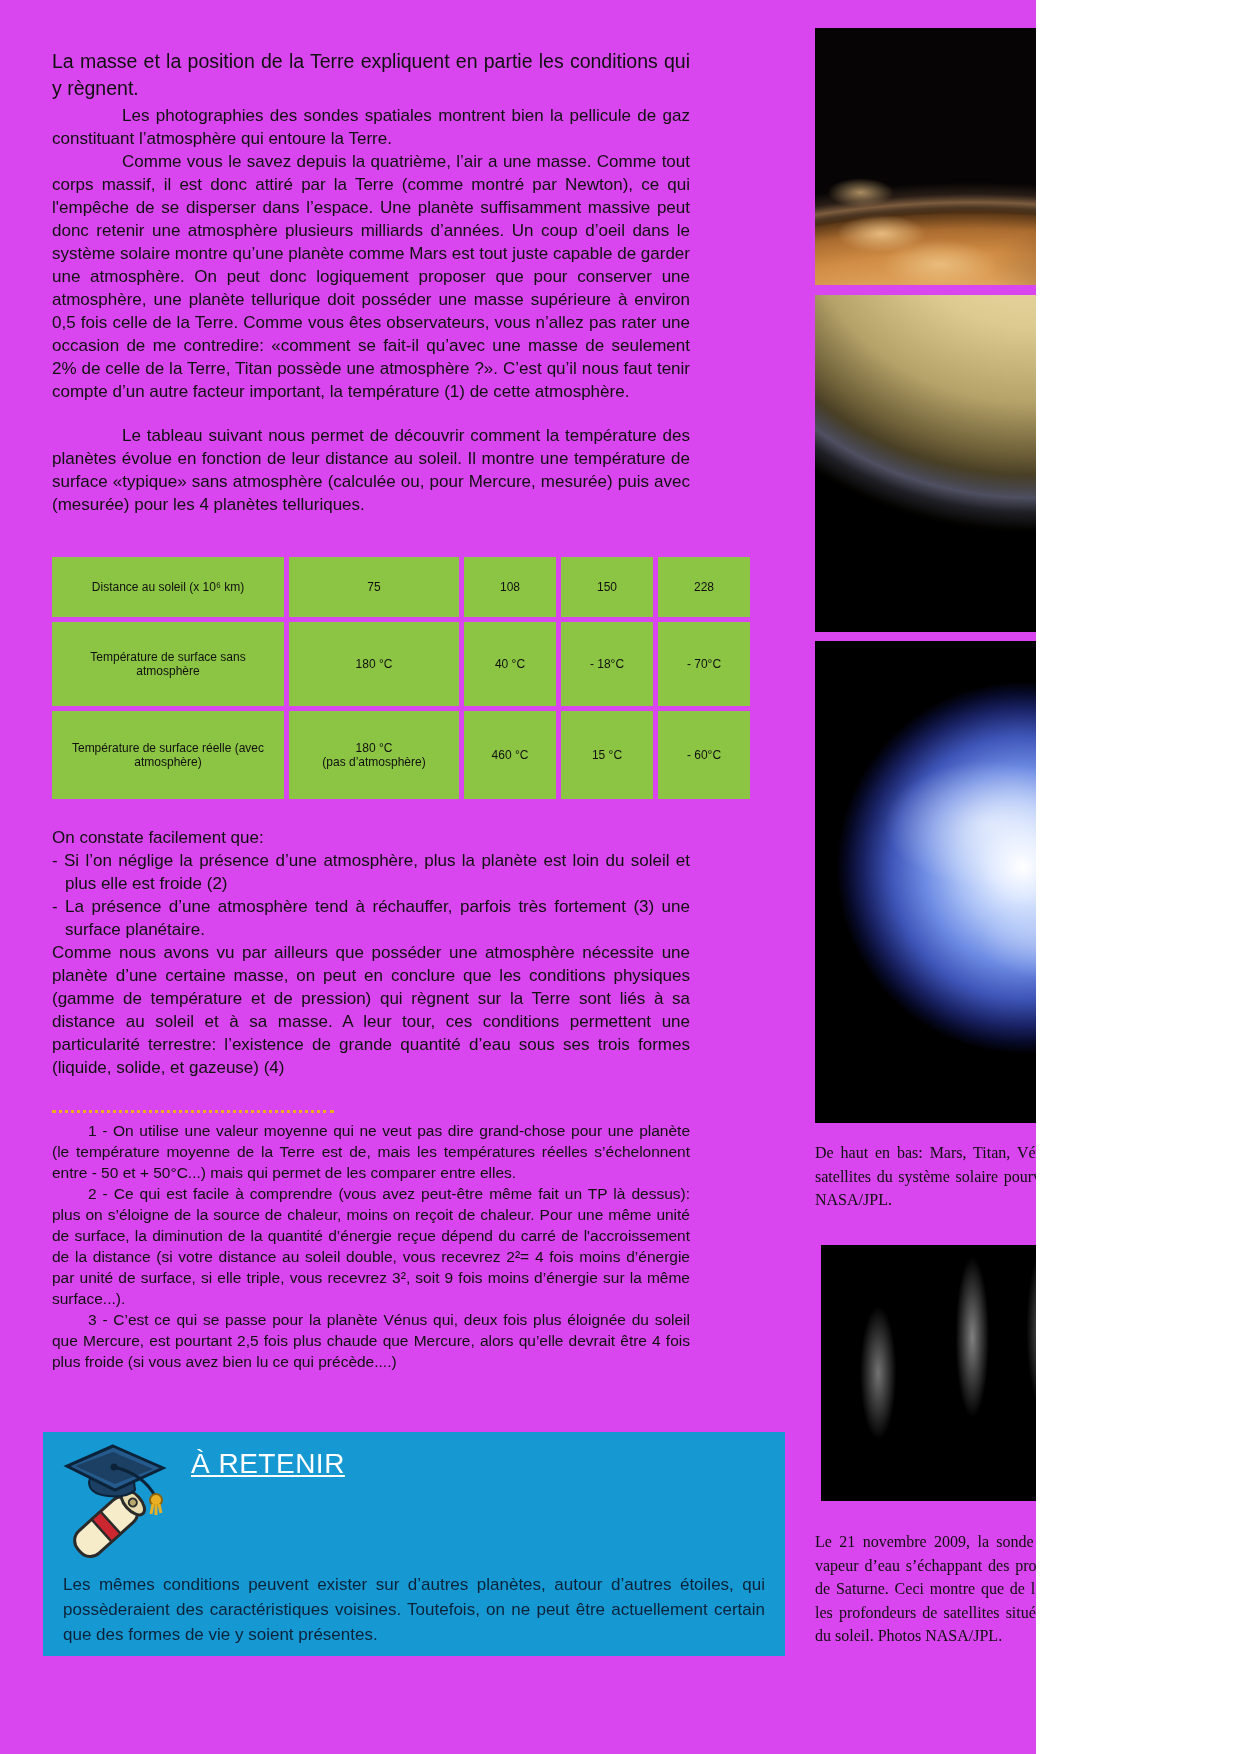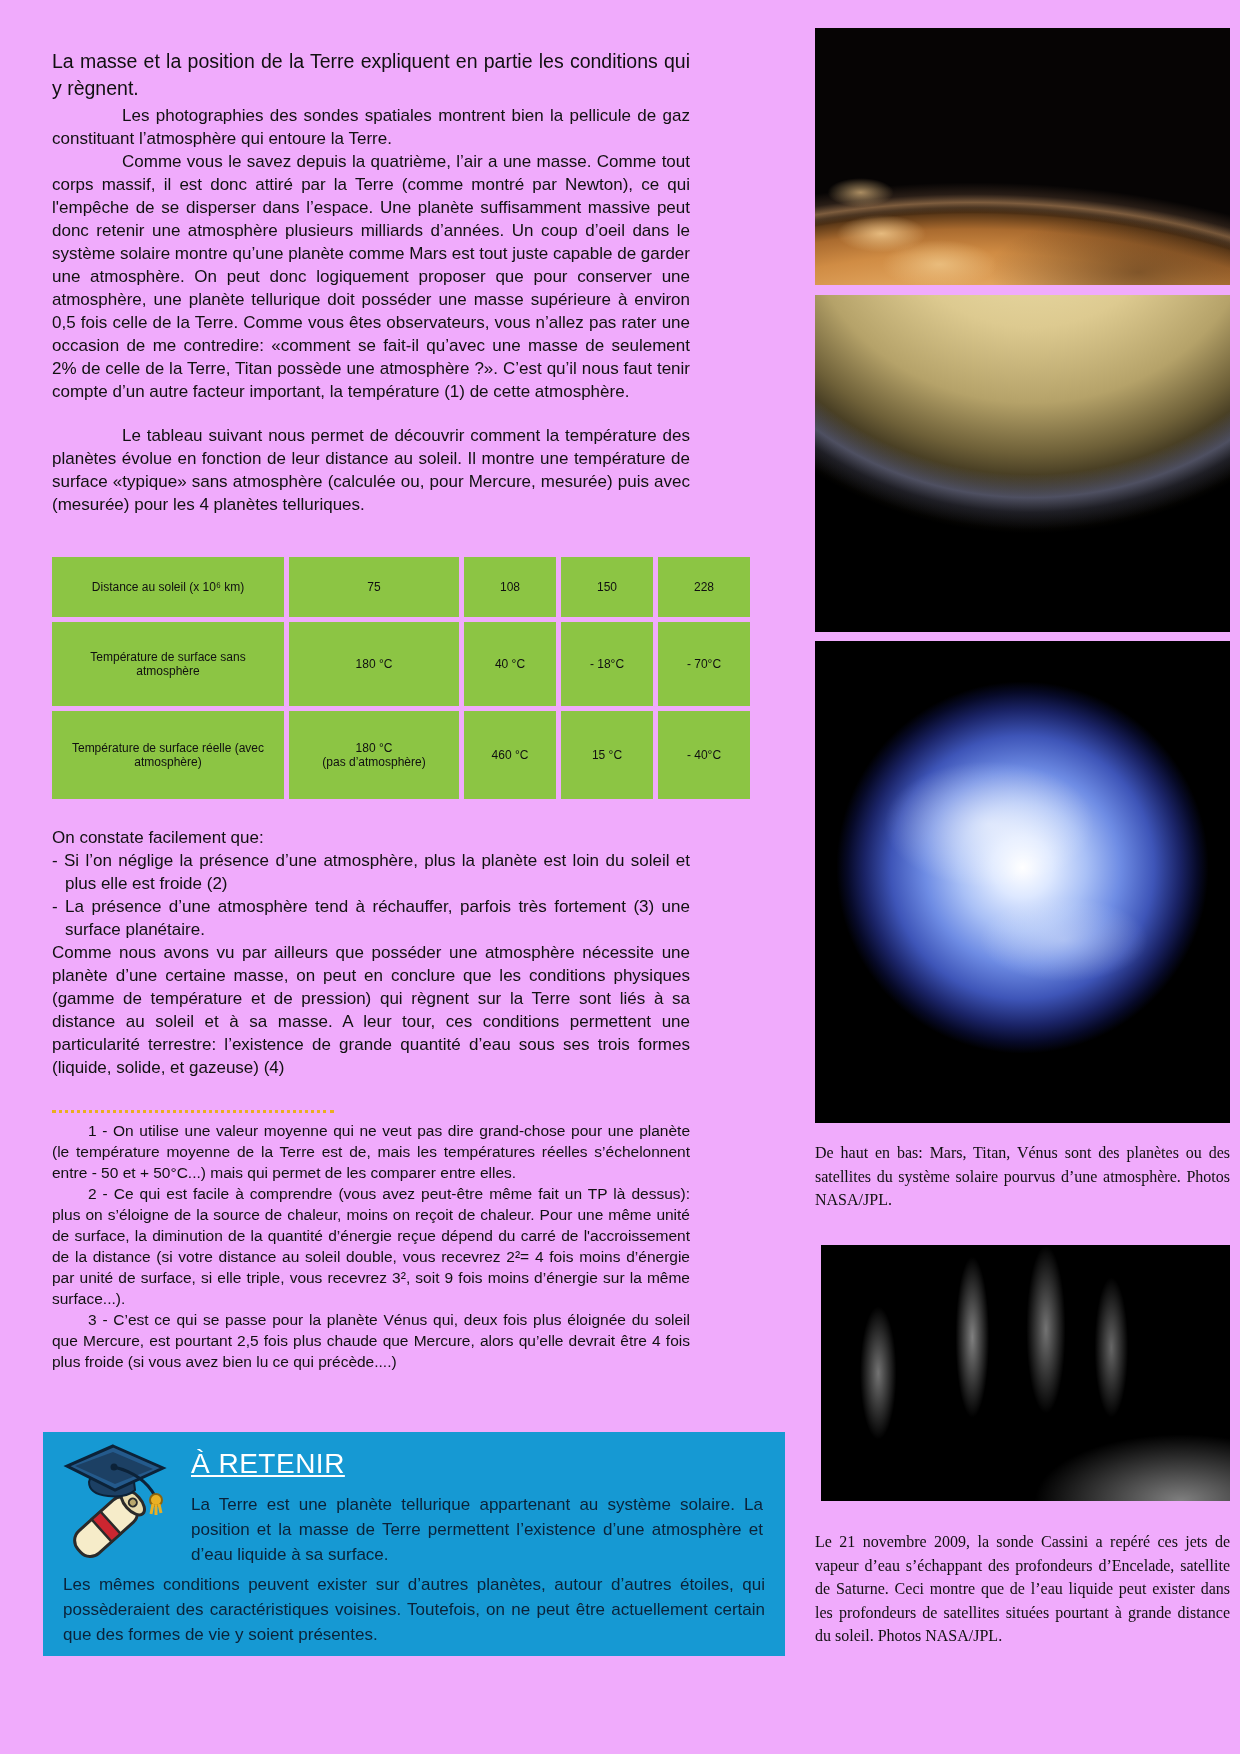--- a/index.html
+++ b/index.html
@@ -1,17 +1,17 @@
 <!DOCTYPE html>
 <html lang="fr"><head>
 <meta charset="utf-8">
 <style>
   html,body{margin:0;padding:0;background:#ffffff;}
   .page{
-    position:relative;width:1240px;height:1754px;background:#f0abfc;
+    position:relative;width:1036px;height:1754px;background:#d946ef;
     font-family:"Liberation Sans", sans-serif;color:#111111;overflow:hidden;
   }
   
   .block{position:absolute;left:52px;width:638px;text-align:justify;}
   .heading{top:48px;font-size:19.5px;line-height:27px;color:#101010;}
   .para{font-size:17px;line-height:23px;}
   .indent{text-indent:70px;}
   .p-photos{top:104px;}
   .p-masse{top:150px;}
   .p-tableau{top:424px;}
@@ -107,21 +107,21 @@
       <td>40 °C</td>
       <td>- 18°C</td>
       <td>- 70°C</td>
     </tr>
     <tr class="brow r3">
       <td>Température de surface réelle (avec atmosphère)</td>
       <td>180 °C
 (pas d’atmosphère)</td>
       <td>460 °C</td>
       <td>15 °C</td>
-      <td>- 40°C</td>
+      <td>- 60°C</td>
     </tr>
   </tbody>
     </table>
 
   <div class="block para obs">
     <p>On constate facilement que:</p>
     <p class="item">- Si l’on néglige la présence d’une atmosphère, plus la planète est loin du soleil et plus elle est froide (2)</p>
     <p class="item">- La présence d’une atmosphère tend à réchauffer, parfois très fortement (3) une surface planétaire.</p>
     <p>Comme nous avons vu par ailleurs que posséder une atmosphère nécessite une planète d’une certaine masse, on peut en conclure que les conditions physiques (gamme de température et de pression) qui règnent sur la Terre sont liés à sa distance au soleil et à sa masse. A leur tour, ces conditions permettent une particularité terrestre: l’existence de grande quantité d’eau sous ses trois formes (liquide, solide, et gazeuse) (4)</p>
   </div>
@@ -147,21 +147,20 @@
         <path d="M28 42 Q28 54 47 56 Q66 58 74 50 L72 34 L32 30 Z" fill="#1c4064" stroke="#0c2238" stroke-width="2"></path>
         <polygon points="52,6 102,28 54,50 6,26" fill="#245a8c" stroke="#0c2238" stroke-width="3"></polygon>
         <polygon points="52,12 92,29 54,44 14,26" fill="#1c4064"></polygon>
         <circle cx="53" cy="27" r="3.5" fill="#0c2238"></circle>
         <path d="M53 27 Q82 34 94 56" fill="none" stroke="#0c2238" stroke-width="3"></path>
         <circle cx="95" cy="60" r="6" fill="#e9b024" stroke="#8a6410" stroke-width="2"></circle>
         <path d="M92 64 L90 74 M95 65 L95 75 M98 64 L100 73" stroke="#e9b024" stroke-width="3" fill="none"></path>
       </g>
     </svg>
     <div class="retenir-title">À RETENIR</div>
-    <p class="retenir-p retenir-p1">La Terre est une planète tellurique appartenant au système solaire. La position et la masse de Terre permettent l’existence d’une atmosphère et d’eau liquide à sa surface.</p>
     <p class="retenir-p retenir-p2">Les mêmes conditions peuvent exister sur d’autres planètes, autour d’autres étoiles, qui possèderaient des caractéristiques voisines. Toutefois, on ne peut être actuellement certain que des formes de vie y soient présentes.</p>
   </div>
 
   <div class="rightcol">
     <div class="photo photo-mars"></div>
     <div class="photo photo-titan"></div>
     <div class="photo photo-venus"></div>
     <div class="caption caption-planets">De haut en bas: Mars, Titan, Vénus sont des planètes ou des satellites du système solaire pourvus d’une atmosphère. Photos NASA/JPL.</div>
     <div class="photo photo-enceladus"></div>
     <div class="caption caption-enceladus">Le 21 novembre 2009, la sonde Cassini a repéré ces jets de vapeur d’eau s’échappant des profondeurs d’Encelade, satellite de Saturne. Ceci montre que de l’eau liquide peut exister dans les profondeurs de satellites situées pourtant à grande distance du soleil. Photos NASA/JPL.</div>

